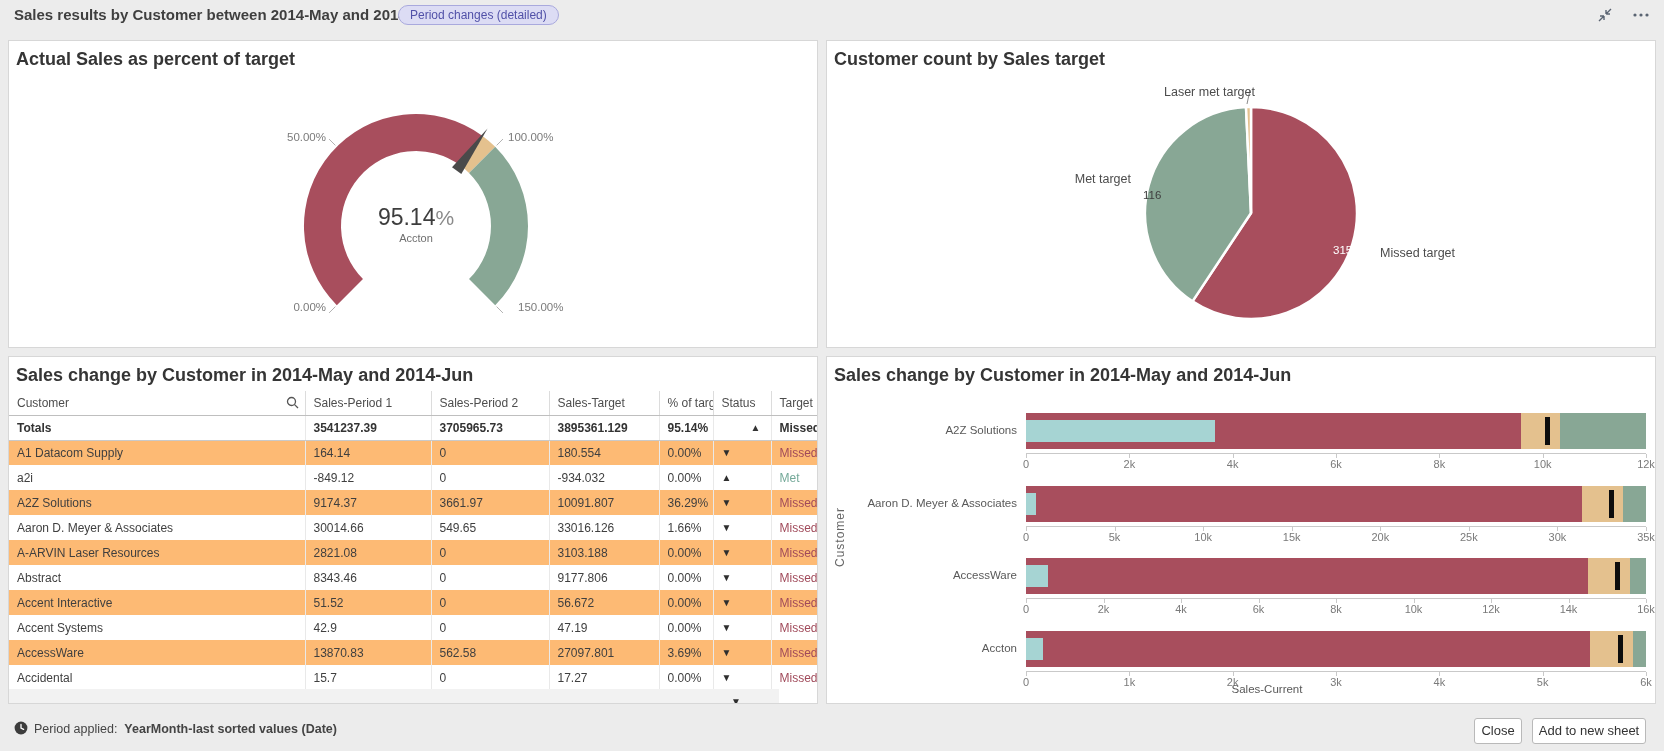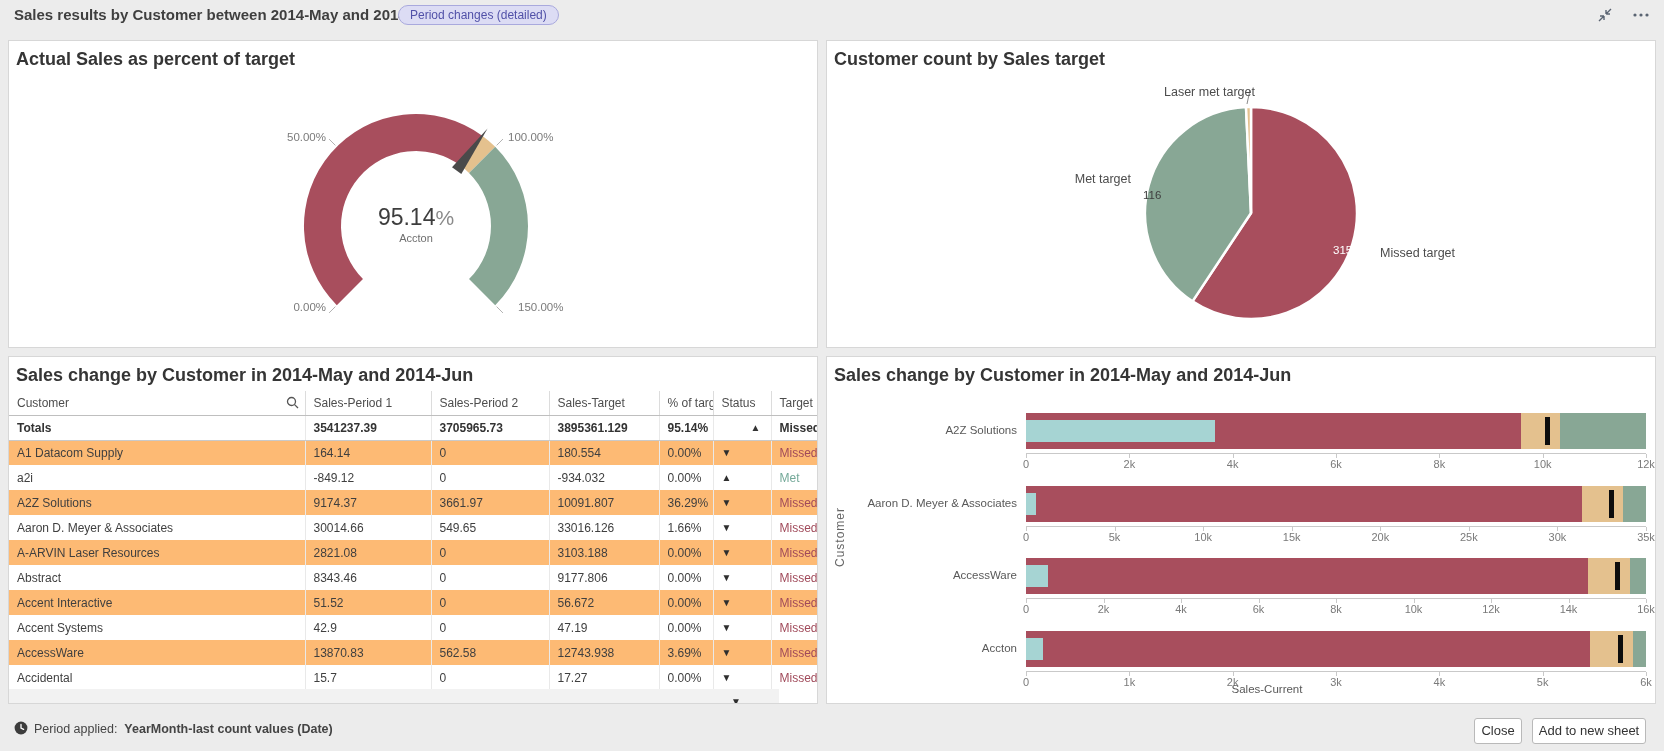--- a/index.html
+++ b/index.html
@@ -238,21 +238,21 @@
             <td class="t-num">0</td>
             <td class="t-num">47.19</td>
             <td class="t-num">0.00%</td>
             <td class="status">▼</td>
             <td class="tgt tgt-missed">Missed</td>
           </tr>
           <tr class="r-odd">
             <td class="">AccessWare</td>
             <td class="t-num">13870.83</td>
             <td class="t-num">562.58</td>
-            <td class="t-num">12743.938</td>
+            <td class="t-num">27097.801</td>
             <td class="t-num">3.69%</td>
             <td class="status">▼</td>
             <td class="tgt tgt-missed">Missed</td>
           </tr>
           <tr class="r-even">
             <td class="">Accidental</td>
             <td class="t-num">15.7</td>
             <td class="t-num">0</td>
             <td class="t-num">17.27</td>
             <td class="t-num">0.00%</td>
@@ -379,17 +379,17 @@
 
 <div class="ftr">
   <div class="ftr-clock">
     <svg width="14" height="14" viewBox="0 0 14 14">
       <circle cx="7" cy="7" r="6.4" fill="#3c3c3c"></circle>
       <path d="M7 3.4 V7 L9.6 8.4" stroke="#fff" stroke-width="1.3" fill="none" stroke-linecap="round"></path>
     </svg>
   </div>
   <div class="ftr-text">
     <b>Period applied:</b>&nbsp;
-    <span class="val">YearMonth-last count values (Date)</span>
+    <span class="val">YearMonth-last sorted values (Date)</span>
   </div>
   <div class="btn" id="btn-close">Close</div>
   <div class="btn" id="btn-add">Add to new sheet</div>
 </div>
 
 </body></html>

